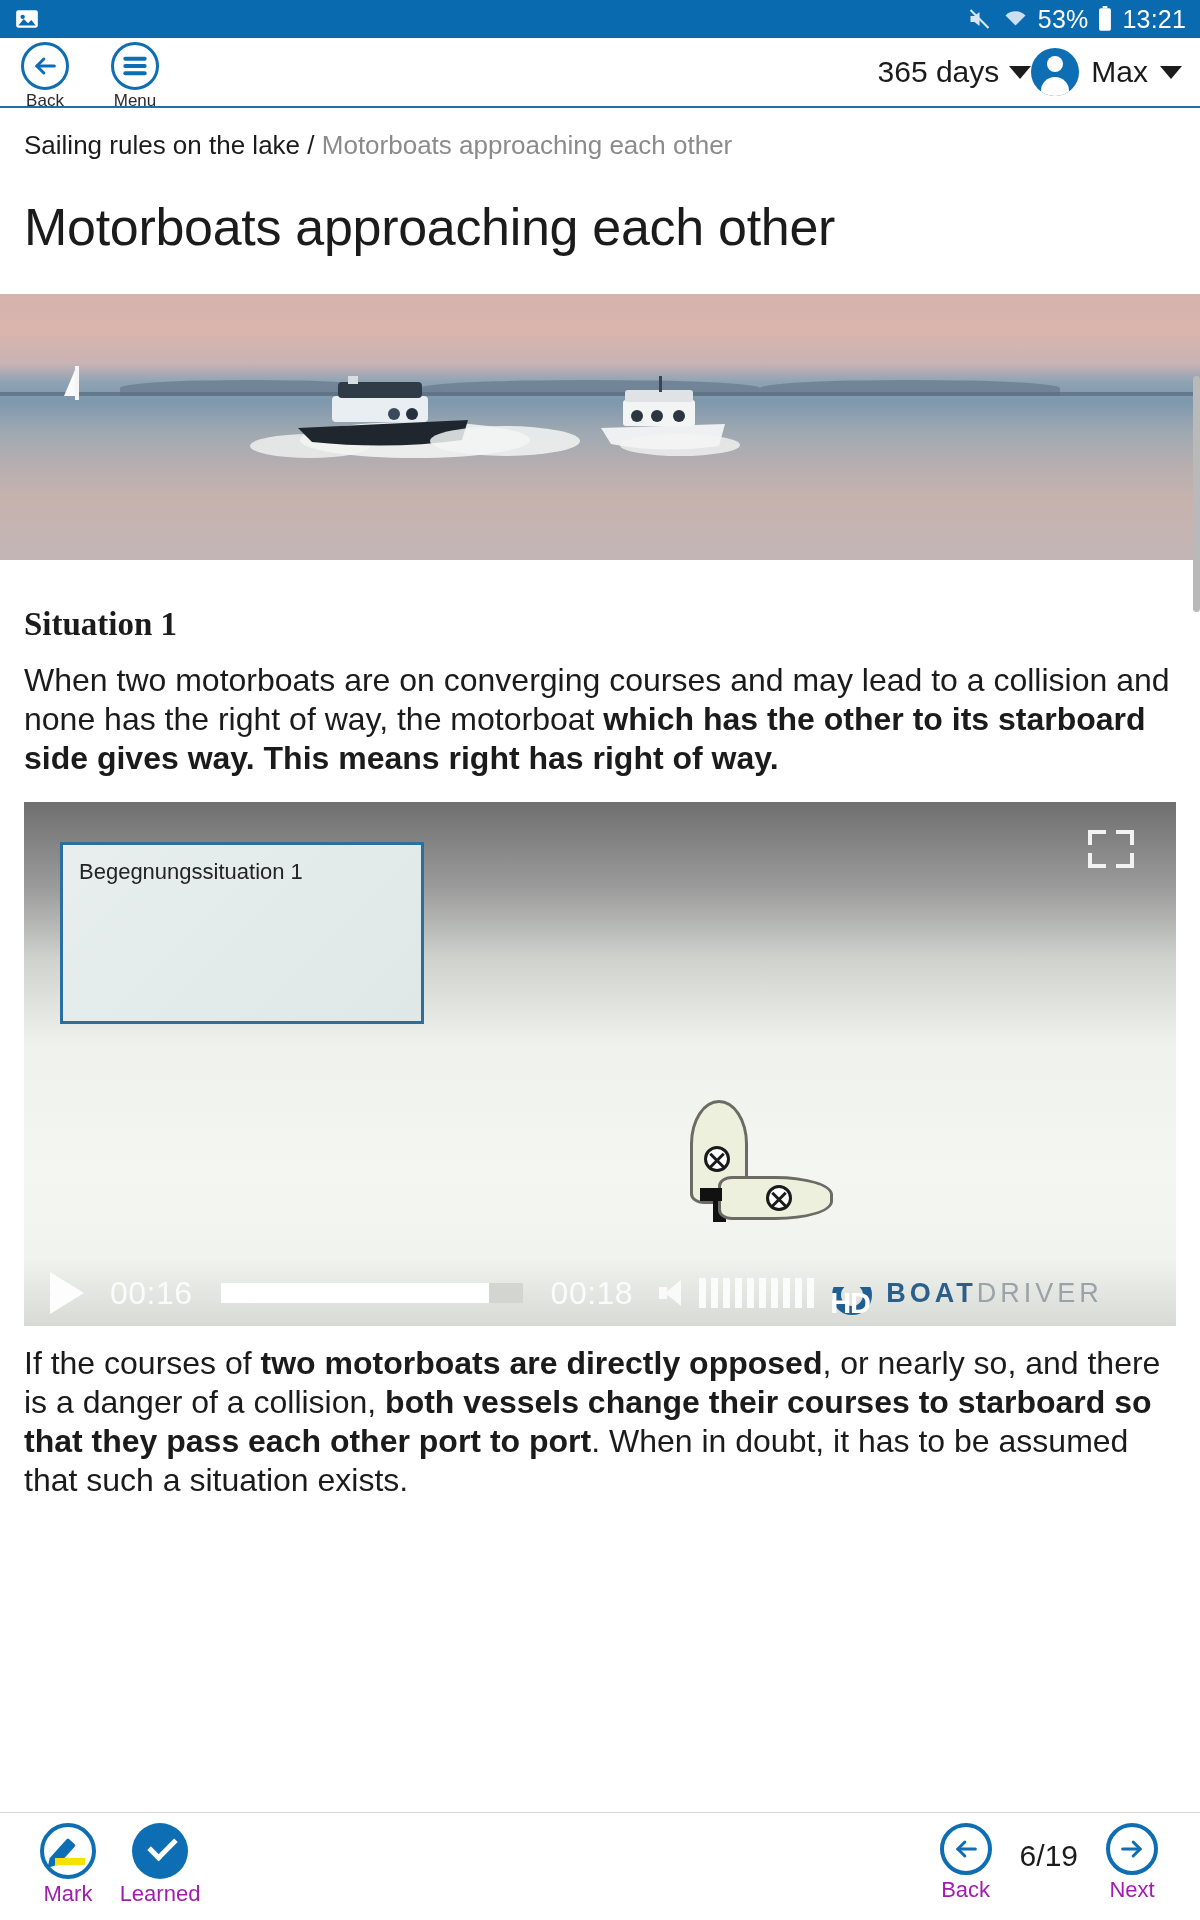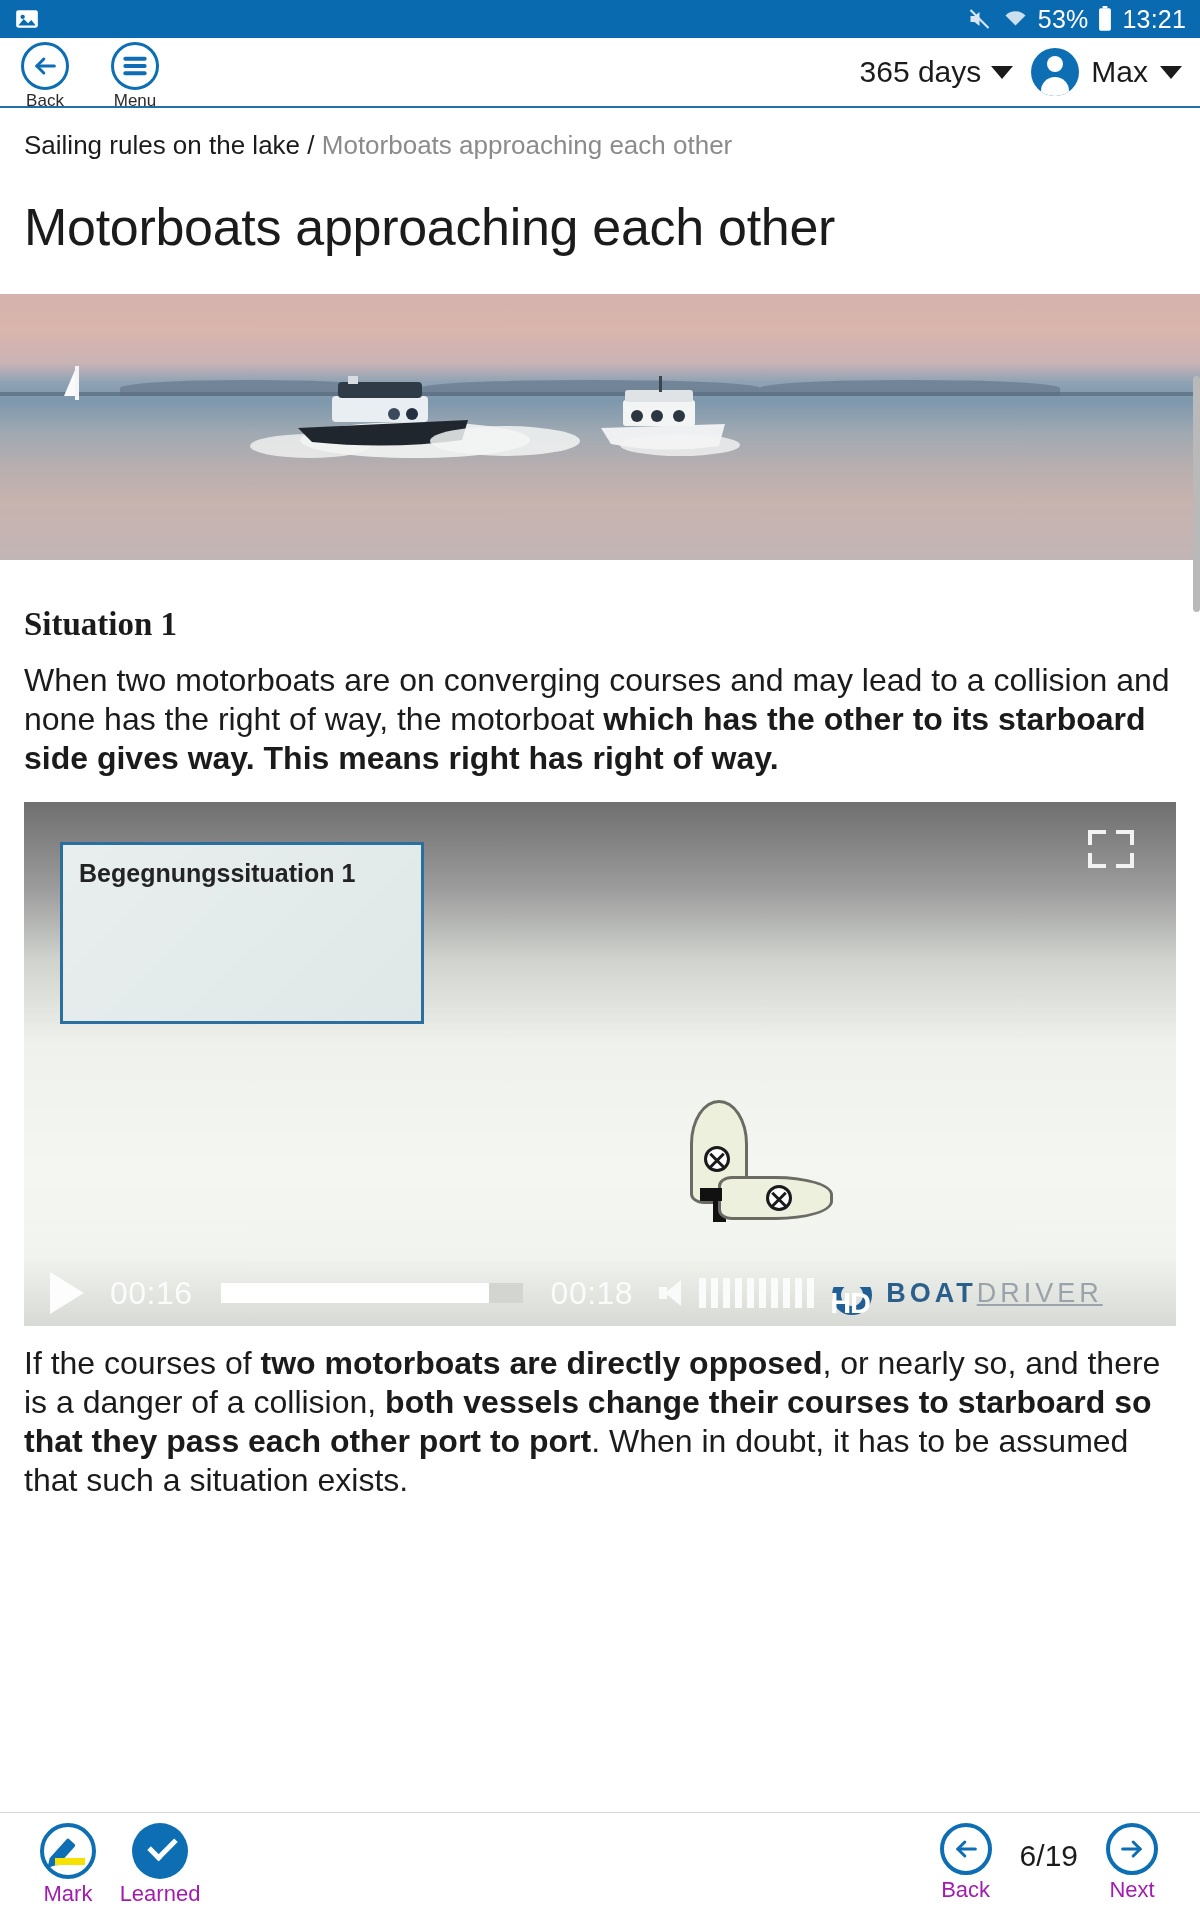--- a/index.html
+++ b/index.html
@@ -32,21 +32,21 @@
     align-items: center; padding-top: 4px; cursor: pointer;
   }
   .circ {
     width: 48px; height: 48px; border: 3px solid #0d6eb3; border-radius: 50%;
     display: flex; align-items: center; justify-content: center;
     background: #fff;
   }
   .hdr-btn .cap { font-size: 17px; color: #2b2b2b; margin-top: 1px; }
   .hdr-right {
     margin-left: auto; display: flex; align-items: center;
-    gap: 18px; padding-right: 18px; padding-top: 10px;
+    padding-right: 18px; padding-top: 10px;
   }
   .days { font-size: 30px; color: #1b1b1b; display: flex; align-items: center; gap: 10px; cursor: pointer; }
   .caret { width: 0; height: 0; border-left: 11px solid transparent; border-right: 11px solid transparent; border-top: 13px solid #1b1b1b; }
   .user { display: flex; align-items: center; gap: 12px; cursor: pointer; }
   .avatar {
     width: 48px; height: 48px; border-radius: 50%; background: #0d6eb3;
     position: relative; overflow: hidden;
   }
   .avatar::before { content:""; position:absolute; width:16px; height:16px; border-radius:50%; background:#fff; left:16px; top:8px; }
   .avatar::after  { content:""; position:absolute; width:28px; height:22px; border-radius:14px 14px 0 0; background:#fff; left:10px; top:29px; }
@@ -88,21 +88,21 @@
   .player {
     margin: 24px 24px 0 24px; width: 1152px; height: 524px;
     position: relative; overflow: hidden;
     background: linear-gradient(to bottom, #6f6f6f 0%, #9a9a9a 16%, #cfd2cd 30%, #eef1ec 46%, #f4f6f1 70%, #eef1ec 100%);
   }
   .infobox {
     position: absolute; left: 36px; top: 40px; width: 364px; height: 182px;
     border: 3px solid #2b6f9e; background: linear-gradient(135deg,#e8eeee 0%,#e3eaea 60%,#dfe7e7 100%);
     padding: 14px 16px 0 16px;
   }
-  .infobox .bt { font-size: 25px; font-weight: 700; color: #232323; font-family:"Liberation Sans",sans-serif; }
+  .infobox .bt { font-size: 22px; font-weight: 400; color: #232323; font-family:"Liberation Sans",sans-serif; }
   .infobox ul { margin: 4px 0 0 6px; list-style: none; }
   .infobox li { font-size: 24px; color: #2b2b2b; line-height: 1.26; position: relative; padding-left: 26px; }
   .infobox li::before { content:"\2022"; position:absolute; left:4px; top:-1px; font-size:24px; }
   .infobox li.cont { padding-left: 26px; }
   .infobox li.cont::before { content:""; }
 
   .fullscr { position:absolute; right:42px; top:28px; width:46px; height:38px; cursor:pointer; }
   .fullscr i { position:absolute; width:18px; height:15px; border:4px solid #f2f2f2; }
   .fullscr i.tl{left:0;top:0;border-right:none;border-bottom:none;}
   .fullscr i.tr{right:0;top:0;border-left:none;border-bottom:none;}
@@ -139,21 +139,21 @@
   .spk::before{content:"";position:absolute;left:0;top:7px;width:8px;height:12px;background:#fafafa;}
   .spk::after{content:"";position:absolute;left:6px;top:0;border-top:13px solid transparent;border-bottom:13px solid transparent;border-right:16px solid #fafafa;}
   .bars { margin-left:14px; display:flex; gap:5px; cursor:pointer;}
   .bars span { width:7px;height:30px;background:#fbfbfb;display:block;}
   .logo { margin-left:16px; display:flex; align-items:center; }
   .hdmark { position:relative;width:56px;height:44px;}
   .hdmark .swoosh{position:absolute;left:2px;top:4px;width:40px;height:40px;border:9px solid #1f5f93;border-radius:50%;clip-path:polygon(0 30%,100% 30%,100% 100%,0 100%);}
   .hdmark .hd{position:absolute;left:0;top:6px;font-size:29px;font-weight:700;color:#fff;letter-spacing:-1px;margin-top:10px;}
   .brand { font-size:27px; letter-spacing:4px; }
   .brand .b1 { color:#2a5f8c; font-weight:700; }
-  .brand .b2 { color:#9aa3a9; font-weight:400;text-decoration:underline; }
+  .brand .b2 { color:#9aa3a9; font-weight:400; }
 
   
   .darkstrip { position:absolute; left:24px; top:1780px; width:1152px; height:32px; background:#000; }
   .darkstrip .g1 { position:absolute; left:0; top:0; width:207px; height:32px; background:#2b2b2b; }
   .darkstrip .g2 { position:absolute; left:737px; top:0; width:415px; height:32px; background:#2b2b2b; }
 
   
   .vscroll { position:absolute; right:0; top:268px; width:7px; height:236px; background:#b9b9b9; border-radius:4px; }
 
   

